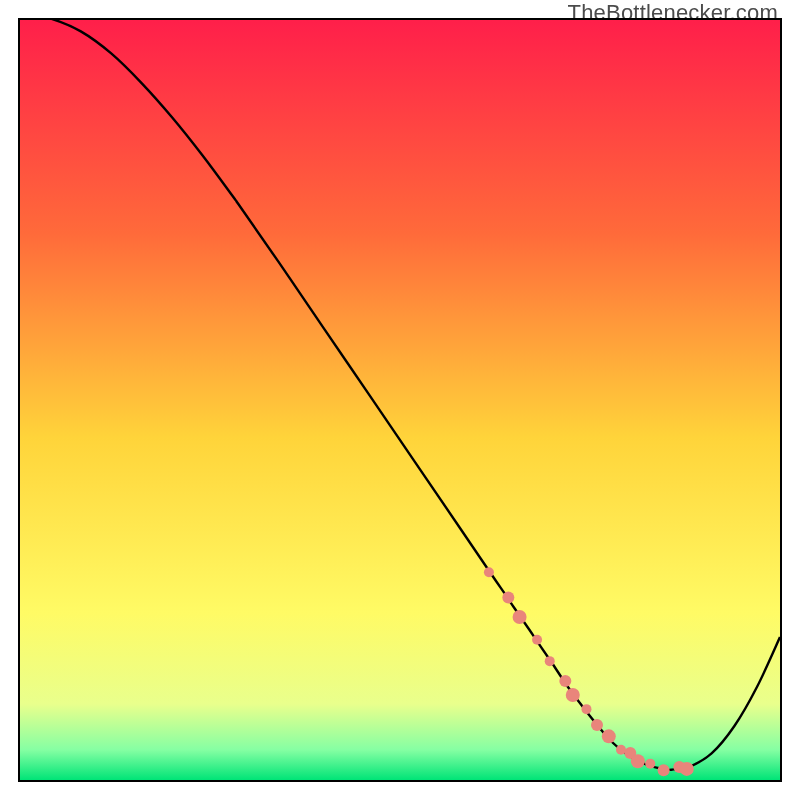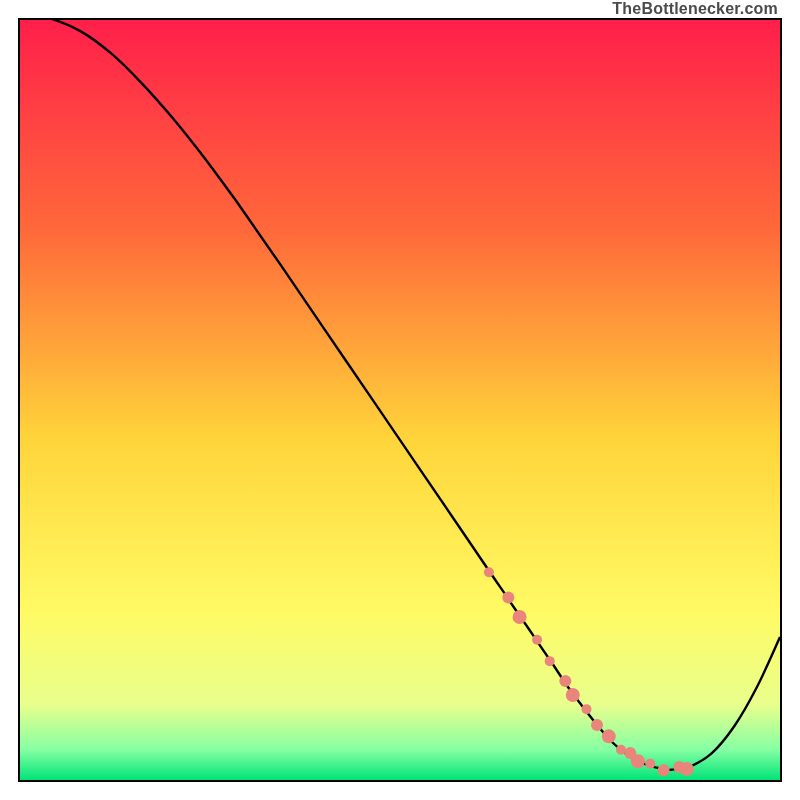--- a/index.html
+++ b/index.html
@@ -26,22 +26,22 @@
     border: 2px solid #000;
     overflow: hidden;
   }
   .plot svg {
     display: block;
   }
   .watermark {
     position: absolute;
     top: 0px;
     right: 22px;
-    font-size: 16px;
-    font-weight: 700;
+    font-size: 22px;
+    font-weight: 400;
     color: #4b4b4b;
     letter-spacing: 0.2px;
   }
 </style>
 </head>
 <body>
 
 <div class="chart-wrap">
   <div class="watermark">TheBottlenecker.com</div>
 

